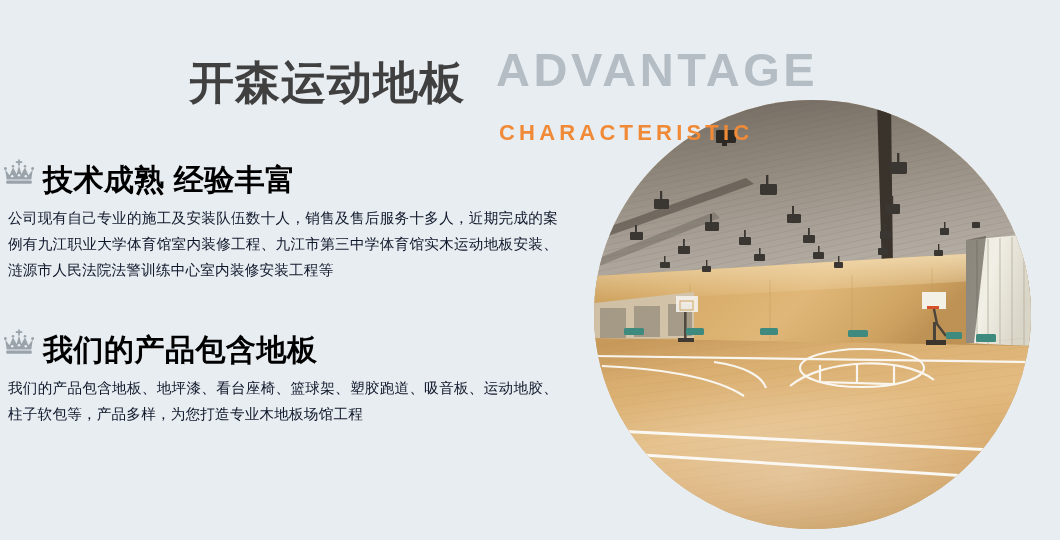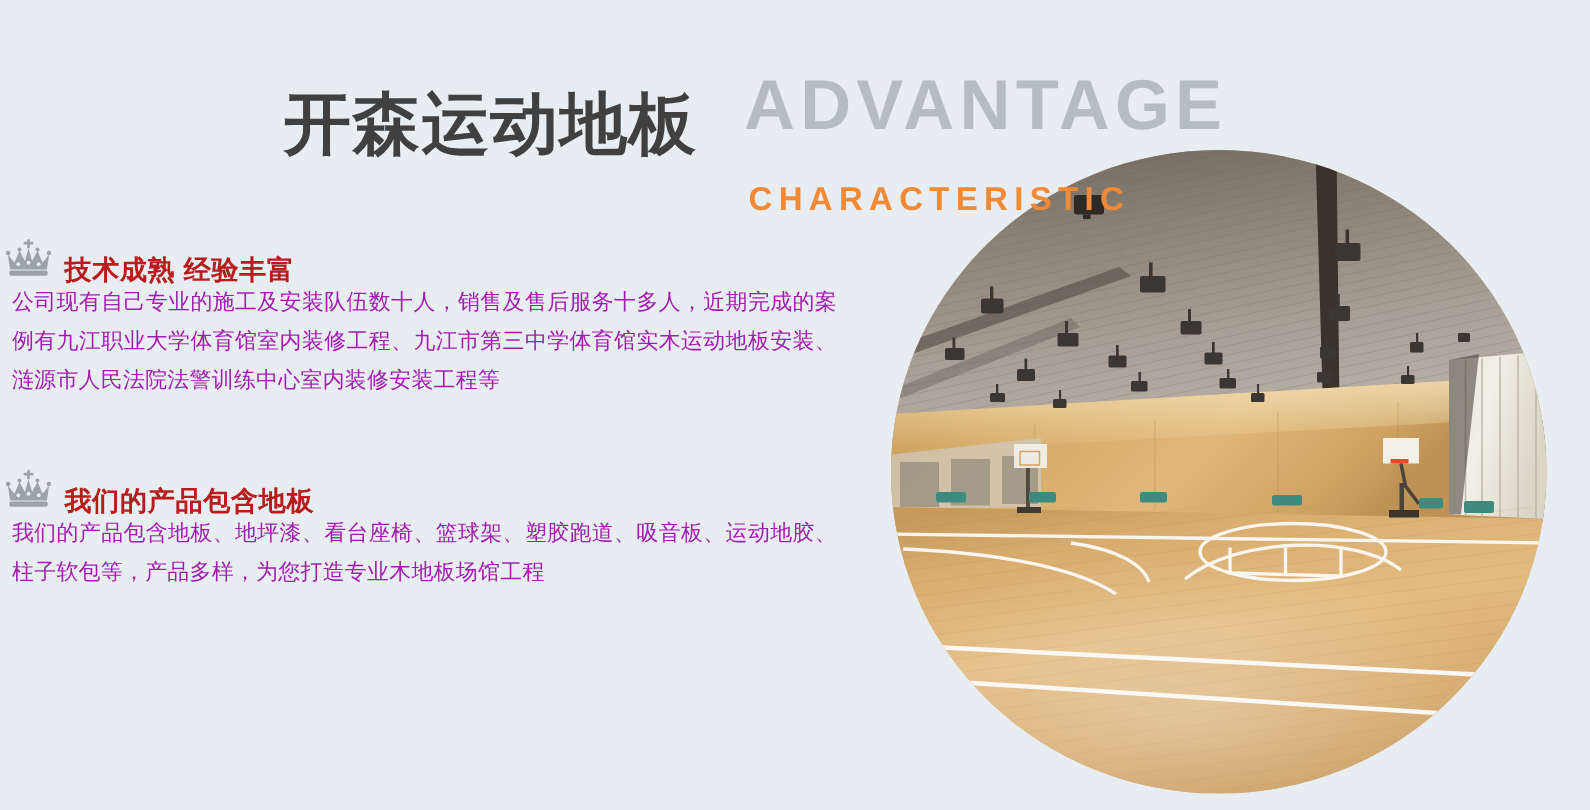--- a/index.html
+++ b/index.html
@@ -94,36 +94,36 @@
 
   .crown-icon {
     width: 30px;
     height: 26px;
     flex: 0 0 30px;
     margin-right: 9px;
     display: block;
   }
 
   .section-title {
-    font-size: 18px;
+    font-size: 30px;
     font-weight: bold;
-    color: #b91c1c;
+    color: #000000;
     letter-spacing: 0.5px;
     line-height: 1;
     white-space: nowrap;
     margin-top: 16px;
   }
 
   .section-body {
-    margin-top: 0;
+    margin-top: 16px;
     padding-left: 8px;
     width: 558px;
     font-size: 14.6px;
     line-height: 26px;
-    color: #a21caf;
+    color: #0f172a;
     letter-spacing: 0.2px;
     text-align: justify;
   }
 
   
   .photo-circle {
     position: absolute;
     left: 594px;
     top: 100px;
     width: 437px;

